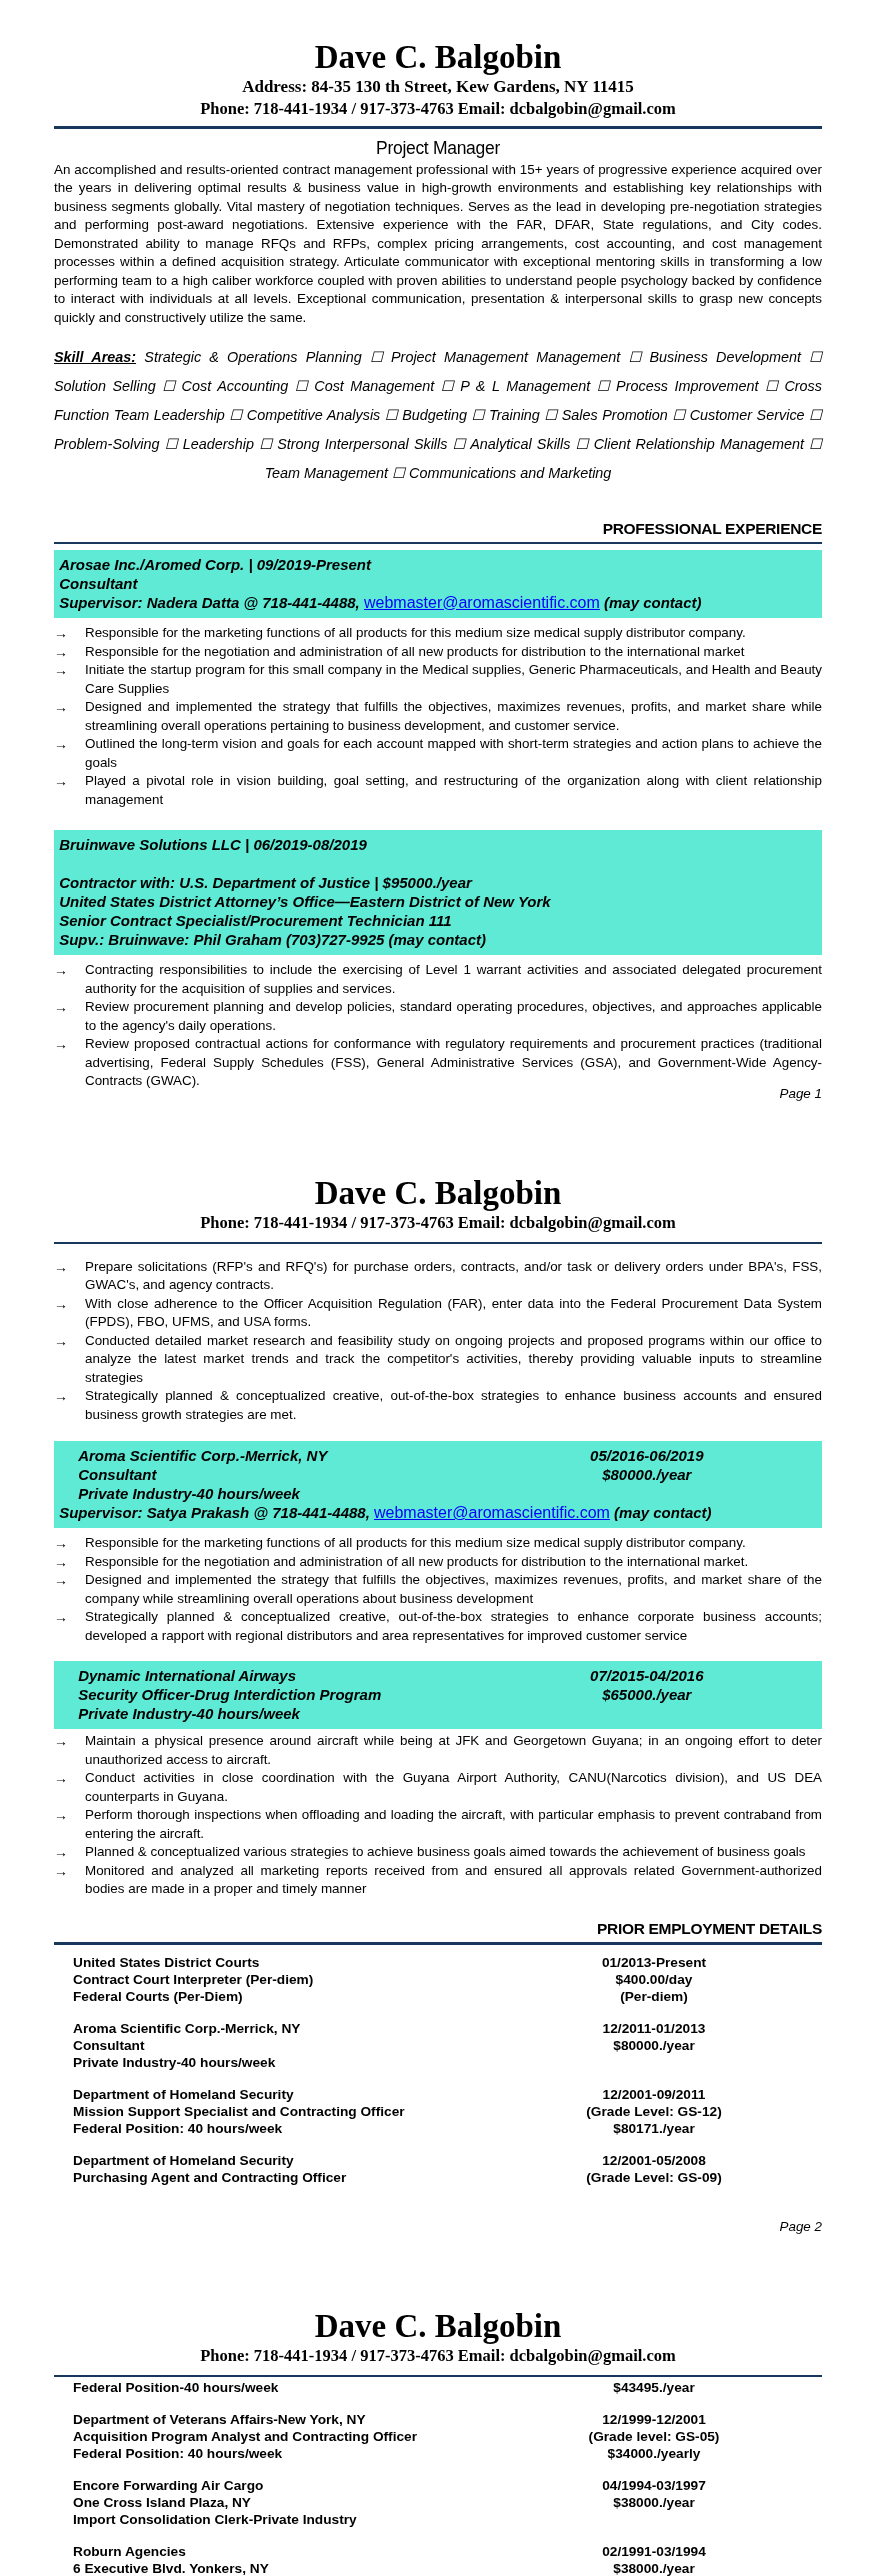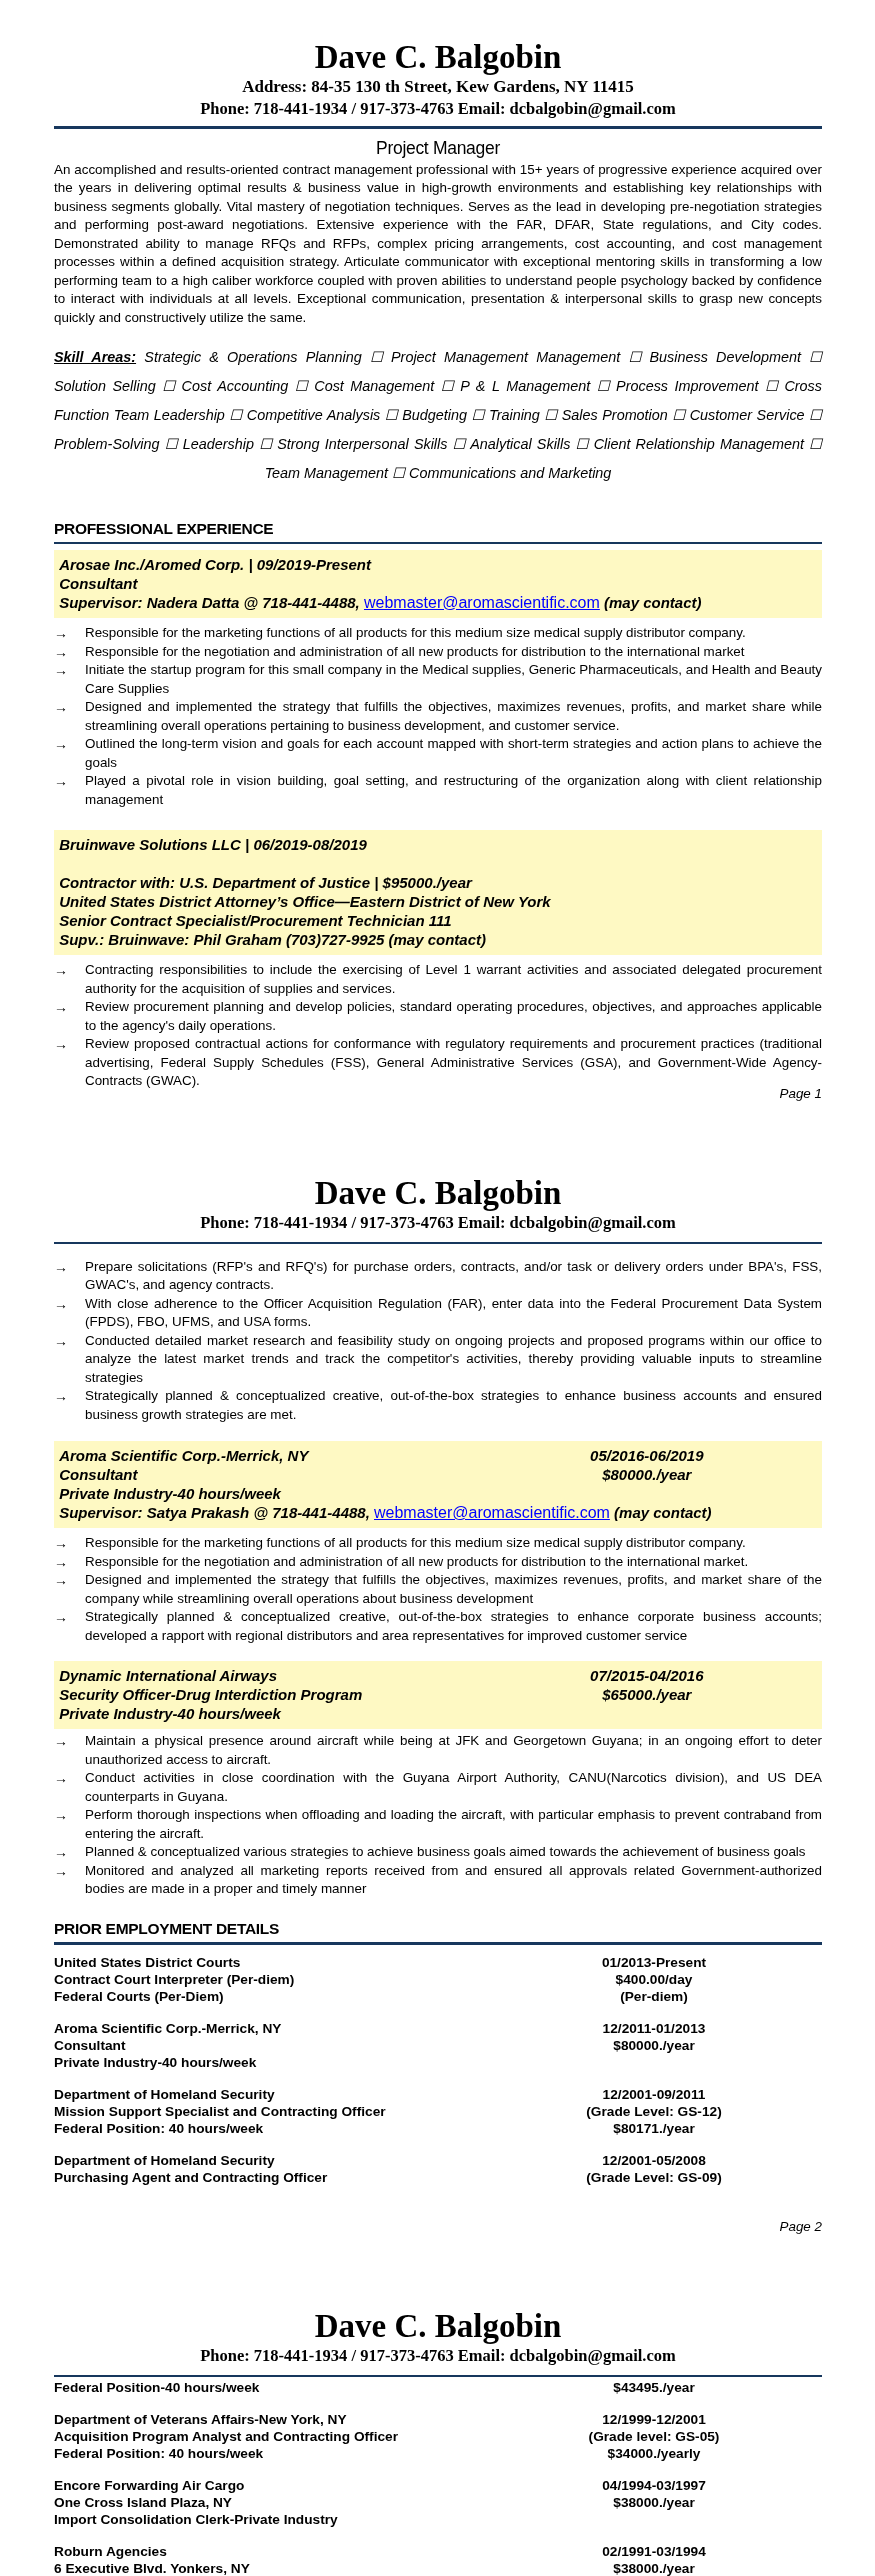--- a/index.html
+++ b/index.html
@@ -10,25 +10,25 @@
   .p23name{padding-top:30px;}
   .contact{font-family:"Liberation Serif",serif;font-weight:bold;font-size:17px;text-align:center;line-height:21.6px;}
   .phone{font-size:16.5px;}
   .hrule{height:3.1px;background:#17375D;margin-top:7.2px;}
   .hrule2{height:2.6px;background:#17375D;margin-top:8.2px;}
   .secrule{height:2.6px;background:#17375D;margin-top:4.1px;}
   .role{font-weight:normal;font-size:17.5px;text-align:center;margin-top:8.2px;letter-spacing:-0.3px;}
   .summary{margin-top:2px;font-size:13.4px;line-height:18.5px;text-align:justify;}
   .skills{margin-top:15.5px;font-size:14.4px;line-height:29px;font-style:italic;text-align:justify;text-align-last:center;}
   .skills .slabel{font-weight:bold;text-decoration:underline;}
-  .sechead{margin-top:32px;font-weight:bold;font-size:15.5px;text-align:left;letter-spacing:-0.3px;}
-  .gray{background:#fef9c3;margin-top:5.2px;padding:5.2px 7.2px 6.2px 5.2px;font-weight:bold;font-style:italic;font-size:15px;line-height:19px;}
+  .sechead{margin-top:32px;font-weight:bold;font-size:15.5px;text-align:right;letter-spacing:-0.3px;}
+  .gray{background:#5eead4;margin-top:5.2px;padding:5.2px 7.2px 6.2px 5.2px;font-weight:bold;font-style:italic;font-size:15px;line-height:19px;}
   .gray .email,.email{font-weight:normal;font-style:normal;font-size:16px;color:#0000FF;text-decoration:underline;}
   .gray2{margin-top:20.6px;}
-  .jrow{display:flex;}
+  .jrow{display:flex;margin-left:19px;}
   .jrow .l{flex:1;}
   .jrow .r{flex:none;width:222px;margin-right:57px;text-align:center;}
   .bullets{margin-top:6.2px;}
   .bul{display:flex;}
   .arr{flex:none;width:31px;font-size:14px;line-height:18.5px;}
   .bt{flex:1;font-size:13.4px;line-height:18.5px;text-align:justify;}
   .emp{font-weight:bold;font-size:13.7px;line-height:17px;margin-bottom:15px;}
   .empfirst{margin-top:9.3px;}
   .footer{position:absolute;right:54px;bottom:32px;font-style:italic;font-size:13.4px;}
 </style>

